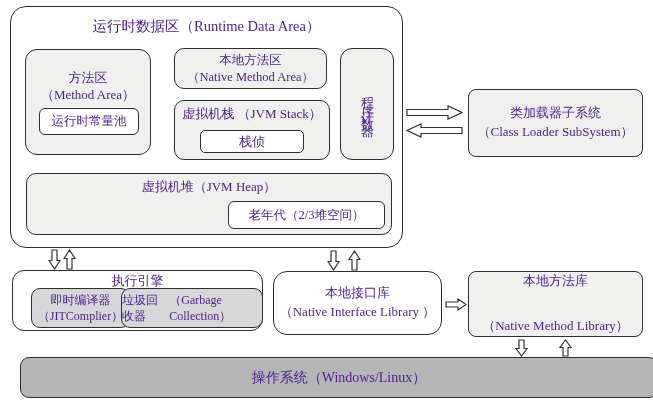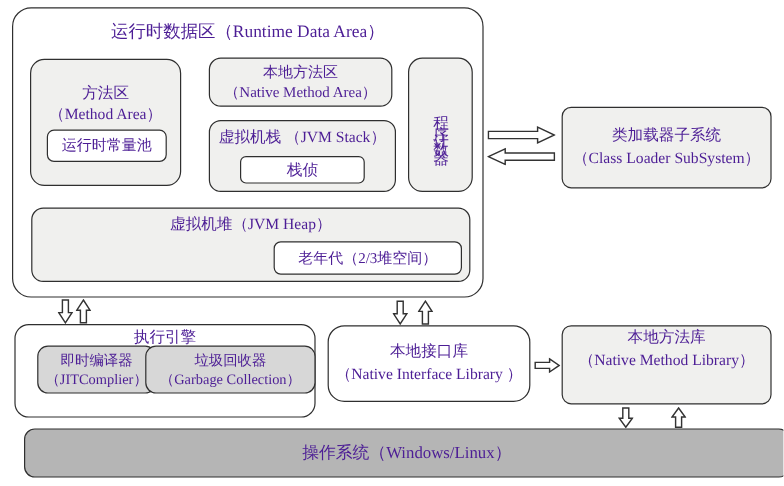--- a/index.html
+++ b/index.html
@@ -39,32 +39,32 @@
   #young-gen { left:11px; top:27px; width:151px; height:28px; border-radius:6px; font-size:12.5px;
                display:flex; align-items:center; justify-content:center; }
   #old-gen { left:185px; top:27px; width:157px; height:28px; border-radius:6px; font-size:12.5px;
              display:flex; align-items:center; justify-content:center;margin-left:16px; }
 
   
   #class-loader { left:468px; top:89px; width:175px; height:68px; border-radius:8px; font-size:13px; line-height:1.45;
                   display:flex; flex-direction:column; align-items:center; justify-content:center; }
 
   
-  #execution-engine { left:12px; top:270px; width:251px; height:78px; border-radius:12px; background:#fff; }
+  #execution-engine { left:12px; top:270px; width:251px; height:61px; border-radius:12px; background:#fff; }
   #execution-engine .lbl { position:absolute; top:1px; left:0; width:100%; text-align:center; font-size:13px; }
   #jit-compiler { left:6px; top:17px; width:99px; height:40px; border-radius:9px; font-size:12px; line-height:1.35;
                   display:flex; flex-direction:column; align-items:center; justify-content:center;margin-left:12px; }
   #garbage-collector { left:108px; top:17px; width:142px; height:40px; border-radius:9px; font-size:12px; line-height:1.35;
-                       display:flex; flex-direction:column; align-items:center; justify-content:center;font-family:Liberation Serif, serif; }
+                       display:flex; flex-direction:row; align-items:center; justify-content:center;font-family:Liberation Serif, serif; }
 
   #native-interface-lib { left:273px; top:271px; width:169px; height:64px; border-radius:14px; font-size:13px; line-height:1.45;
                           display:flex; flex-direction:column; align-items:center; justify-content:center; background:#fff; }
 
   #native-method-lib { left:468px; top:271px; width:175px; height:66px; border-radius:8px; font-size:13px; line-height:1.45;
-                       display:flex; flex-direction:column; align-items:center; justify-content:flex-start; }
+                       display:flex; flex-direction:column; align-items:center; justify-content:space-between; }
 
   
   #os-bar { left:20px; top:357px; width:638px; height:41px; border-radius:9px; border-width:1.5px; background:#b5b5b5;
             display:flex; align-items:center; justify-content:center; font-size:14px; }
 
   
   .arrow { position:absolute; }
   .arrow svg { display:block; }
   .arrow polygon { fill:#ffffff; stroke:#333333; stroke-width:1.2; stroke-linejoin:miter; }
 </style>

